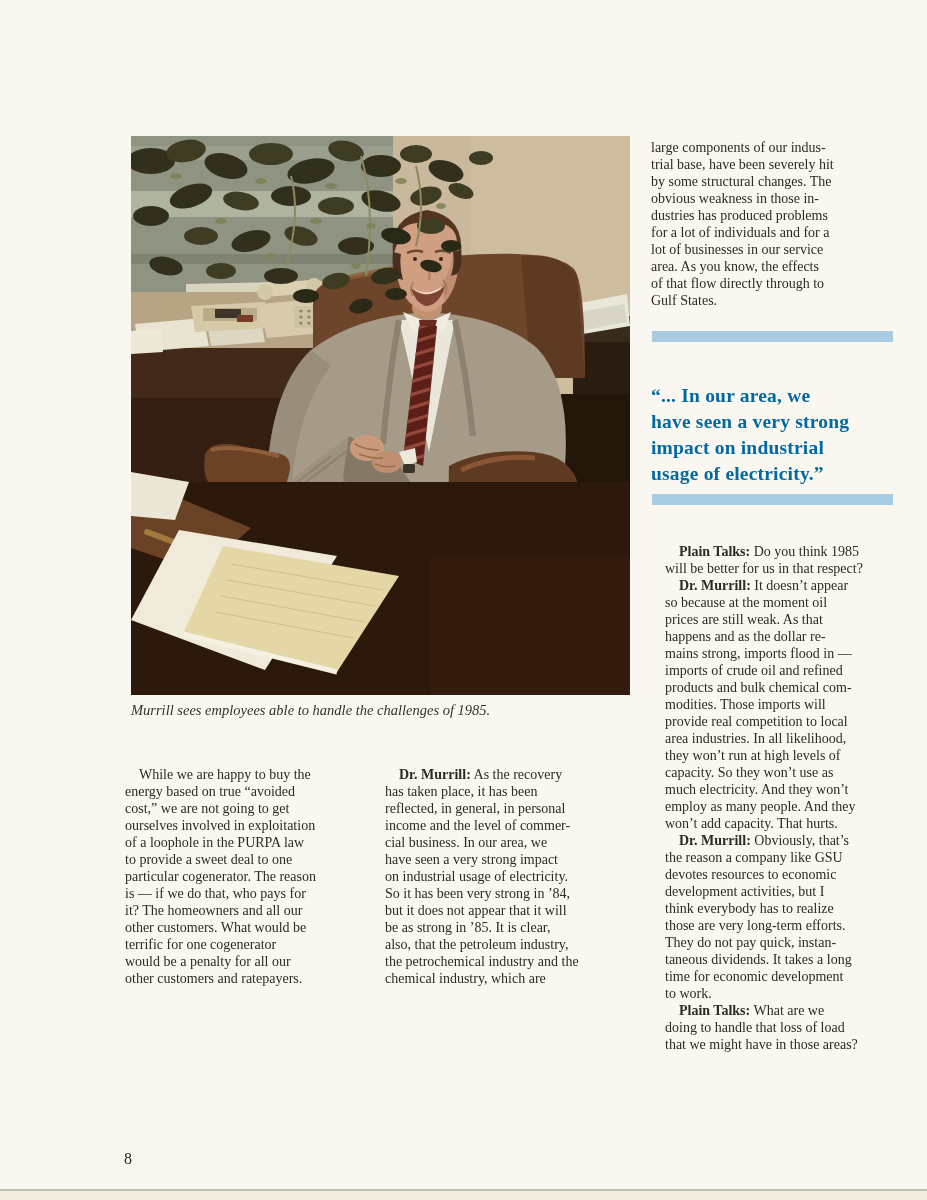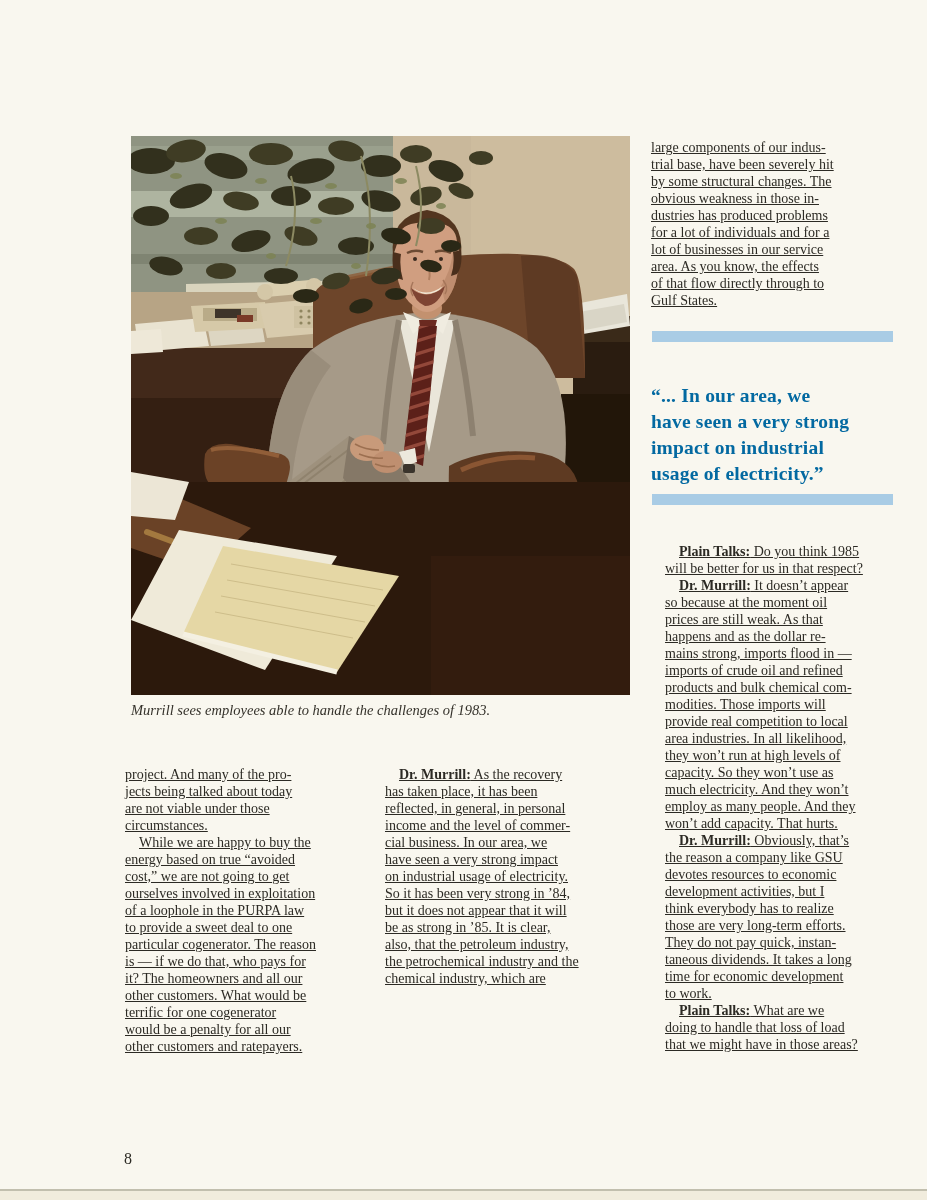--- a/index.html
+++ b/index.html
@@ -7,21 +7,21 @@
         font-family:"Liberation Serif",serif;color:#2c2a24;}
   .photo{position:absolute;left:131px;top:136px;width:499px;height:559px;}
   .photo svg{display:block;width:100%;height:100%;}
   .caption{position:absolute;left:131px;top:701px;width:505px;font-style:italic;
            font-size:14.5px;line-height:18px;color:#34312a;}
   .col{position:absolute;font-size:14px;line-height:17px;}
   .col-left{left:125px;top:766px;width:254px;}
   .col-mid{left:385px;top:766px;width:254px;}
   .col-rt{left:651px;top:139px;width:250px;}
   .col-rb{left:665px;top:543px;width:250px;}
-  .para{margin:0;text-decoration:underline;}
+  .para{margin:0;}
   .para.indent{text-indent:14px;}
   b.speaker{font-weight:bold;}
   .bar{position:absolute;left:652px;width:241px;height:11px;}
   .bar.b1{top:331px;}
   .bar.b2{top:494px;}
   .pullquote{position:absolute;left:651px;top:383px;width:248px;font-weight:bold;
              font-size:19.5px;line-height:26px;white-space:pre-line;color:#0369a1;
              letter-spacing:.2px;}
   .pageno{position:absolute;left:124px;top:1150px;font-size:16px;color:#2c2a24;}
   .edge-line{position:absolute;left:0;top:1189px;width:927px;height:2px;background:#c2bfae;}
@@ -224,42 +224,41 @@
             <ellipse cx="185" cy="85" rx="6" ry="3"></ellipse>
           <ellipse cx="240" cy="90" rx="5" ry="3"></ellipse>
             <ellipse cx="310" cy="70" rx="5" ry="3"></ellipse>
             <ellipse cx="140" cy="120" rx="5" ry="3"></ellipse>
           <ellipse cx="225" cy="130" rx="5" ry="3"></ellipse>
         </g>
       </g>
     </svg>
   </figure>
 
-  <div class="caption">Murrill sees employees able to handle the challenges of 1983.</div>
+  <div class="caption">Murrill sees employees able to handle the challenges of 1985.</div>
 
   <div class="col col-rt">
       <p class="para">large components of our indus-<br>trial base, have been severely hit<br>by some structural changes. The<br>obvious weakness in those in-<br>dustries has produced problems<br>for a lot of individuals and for a<br>lot of businesses in our service<br>area. As you know, the effects<br>of that flow directly through to<br>Gulf States.</p>
     </div>
 
   <div class="bar b1" style="background: rgb(169, 204, 229);"></div>
   <div class="pullquote">“... In our area, we
 have seen a very strong
 impact on industrial
 usage of electricity.”</div>
   <div class="bar b2" style="background: rgb(169, 204, 229);"></div>
 
   <div class="col col-rb">
       <p class="para indent"><b class="speaker">Plain Talks:</b> Do you think 1985<br>will be better for us in that respect?</p>
       <p class="para indent"><b class="speaker">Dr. Murrill:</b> It doesn’t appear<br>so because at the moment oil<br>prices are still weak. As that<br>happens and as the dollar re-<br>mains strong, imports flood in —<br>imports of crude oil and refined<br>products and bulk chemical com-<br>modities. Those imports will<br>provide real competition to local<br>area industries. In all likelihood,<br>they won’t run at high levels of<br>capacity. So they won’t use as<br>much electricity. And they won’t<br>employ as many people. And they<br>won’t add capacity. That hurts.</p>
       <p class="para indent"><b class="speaker">Dr. Murrill:</b> Obviously, that’s<br>the reason a company like GSU<br>devotes resources to economic<br>development activities, but I<br>think everybody has to realize<br>those are very long-term efforts.<br>They do not pay quick, instan-<br>taneous dividends. It takes a long<br>time for economic development<br>to work.</p>
       <p class="para indent"><b class="speaker">Plain Talks:</b> What are we<br>doing to handle that loss of load<br>that we might have in those areas?</p>
     </div>
 
   <div class="col col-left">
-      <p class="para">project. And many of the pro-<br>jects being talked about today<br>are not viable under those<br>circumstances.</p>
       <p class="para indent">While we are happy to buy the<br>energy based on true “avoided<br>cost,” we are not going to get<br>ourselves involved in exploitation<br>of a loophole in the PURPA law<br>to provide a sweet deal to one<br>particular cogenerator. The reason<br>is — if we do that, who pays for<br>it? The homeowners and all our<br>other customers. What would be<br>terrific for one cogenerator<br>would be a penalty for all our<br>other customers and ratepayers.</p>
     </div>
   <div class="col col-mid">
       <p class="para indent"><b class="speaker">Dr. Murrill:</b> As the recovery<br>has taken place, it has been<br>reflected, in general, in personal<br>income and the level of commer-<br>cial business. In our area, we<br>have seen a very strong impact<br>on industrial usage of electricity.<br>So it has been very strong in ’84,<br>but it does not appear that it will<br>be as strong in ’85. It is clear,<br>also, that the petroleum industry,<br>the petrochemical industry and the<br>chemical industry, which are</p>
     </div>
 
   <div class="pageno">8</div>
 
   <div class="edge-line"></div>
   <div class="edge-band"></div>

